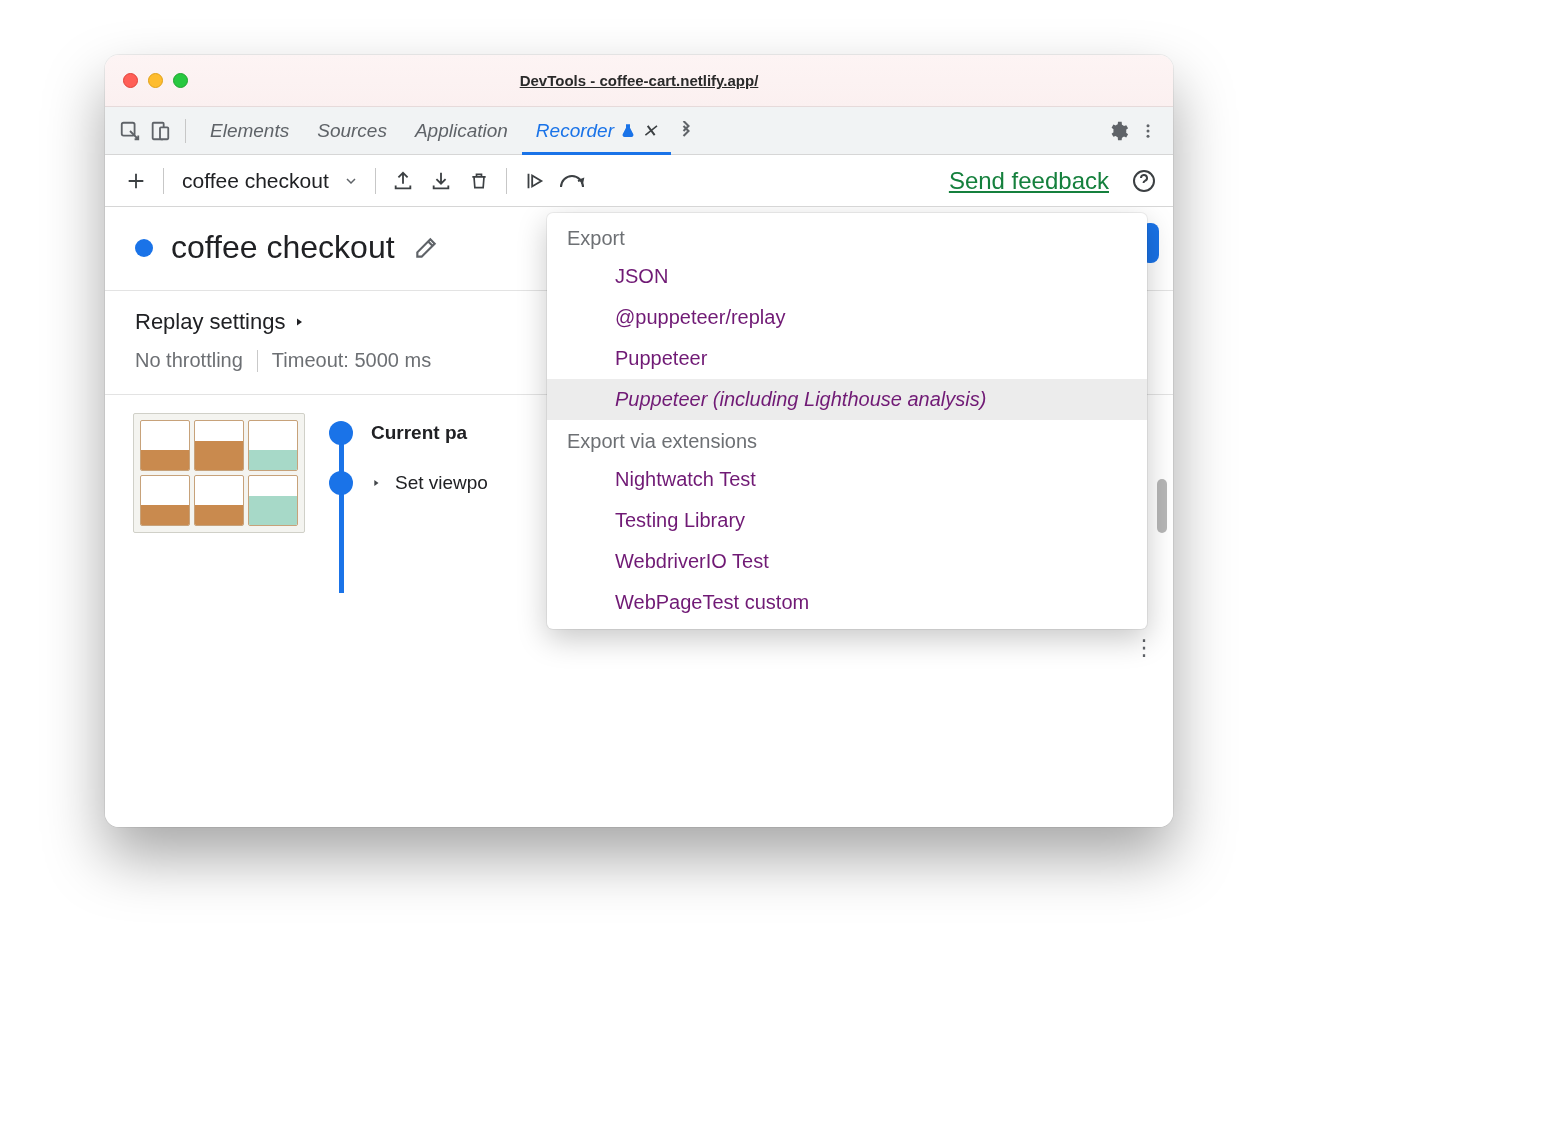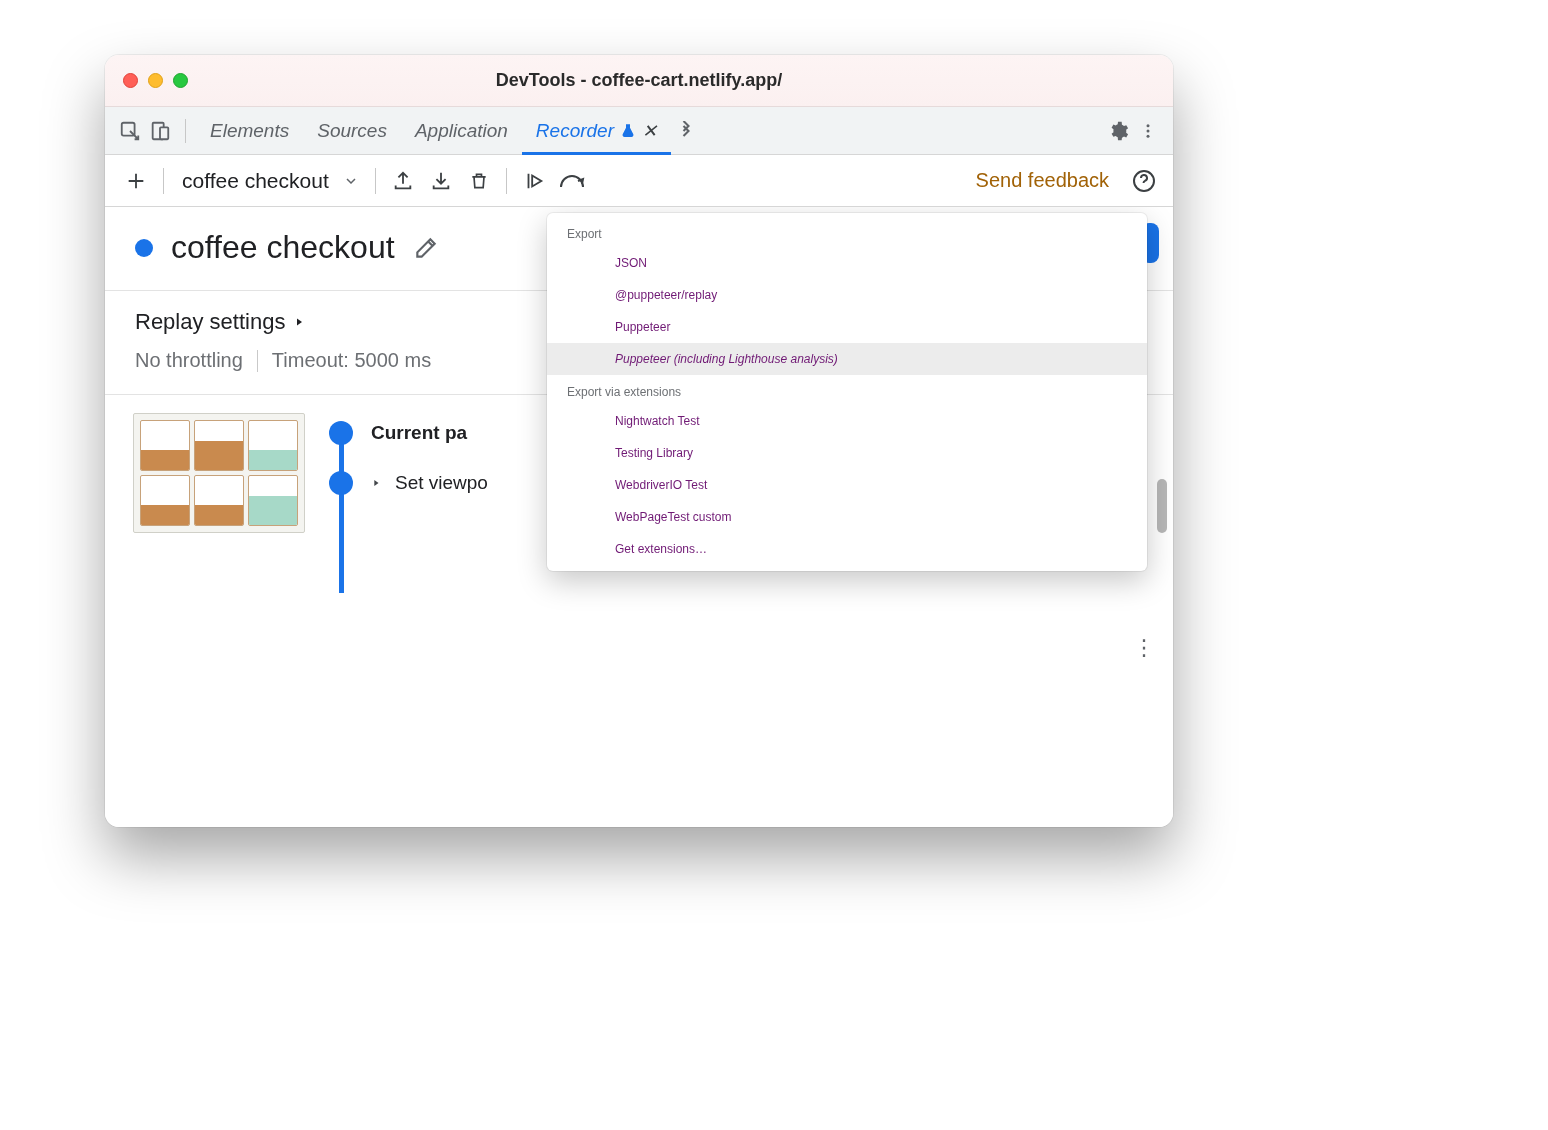--- a/index.html
+++ b/index.html
@@ -17,21 +17,21 @@
     height:52px; display:flex; align-items:center; justify-content:center;
     background:linear-gradient(#fdf4f4,#fbf0f0);
     position:relative;
     border-bottom:1px solid #e6dada;
   }
   .traffic-lights { position:absolute; left:18px; top:18px; display:flex; gap:10px; }
   .tl { width:15px; height:15px; border-radius:50%; }
   .tl.red{background:#ff5f57;border:1px solid #e14239;}
   .tl.yellow{background:#febc2e;border:1px solid #e1a116;}
   .tl.green{background:#28c840;border:1px solid #1fa52f;}
-  .title-text { font-size:18px; font-weight:700; color:#2a2a2a; }
+  .title-text { font-size:15px; font-weight:700; color:#2a2a2a;text-decoration:underline; }
 
   
   .tabbar {
     height:48px; display:flex; align-items:center; padding:0 10px;
     color:#5f6368; font-size:19px; border-bottom:1px solid #d6d6d6;
     background:#f1f3f4;
     font-style:italic;
   }
   .tabbar .icon-btn { width:30px; height:30px; display:flex;align-items:center;justify-content:center; color:#5f6368; }
   .tabbar .vsep { width:1px; height:24px; background:#c7c7c7; margin:0 10px; }
@@ -43,21 +43,21 @@
   
   .subbar {
     height:52px; display:flex; align-items:center; padding:0 12px 0 14px;
     border-bottom:1px solid #d6d6d6; gap:4px;
   }
   .subbar .icon { width:34px; height:34px; display:flex;align-items:center;justify-content:center; color:#333; }
   .subbar .vsep { width:1px; height:26px; background:#c7c7c7; margin:0 6px; }
   .recording-select { display:flex; align-items:center; gap:14px; font-size:21px; color:#202124; padding:0 6px 0 8px; }
   .chevron { font-size:14px; color:#5f6368; }
   .subbar .spacer { flex:1; }
-  .send-feedback { font-size:20px; color:#a16207; margin-right:14px;}
+  .send-feedback { font-size:24px; color:#15803d; text-decoration:underline; margin-right:14px;}
 
   
   .content { flex:1; position:relative; overflow:hidden; background:#fff; }
 
   .title-row {
     display:flex; align-items:center; gap:18px; padding:22px 0 24px 30px;
     border-bottom:1px solid #e3e3e3;
   }
   .blue-dot{ width:18px;height:18px;border-radius:50%;background:#1a73e8; flex-shrink:0;}
   .rec-title{ font-size:32px; font-weight:500; color:#202124; }
@@ -102,21 +102,21 @@
   .threedots-edge{
     position:absolute; right:18px; top:428px; color:#5f6368; font-size:22px;
   }
 
   
   .menu{
     position:absolute; left:442px; top:6px; width:600px;
     background:#fff; border-radius:6px;
     box-shadow: 0 10px 30px rgba(0,0,0,0.22), 0 0 0 1px rgba(0,0,0,0.06);
     padding:4px 0 6px 0;
-    font-size:12px;
+    font-size:20px;
   }
   .menu-header{ color:#6d7074; padding:10px 20px 6px 20px; }
   .menu-item{ padding:9px 20px 9px 68px; color:#701a75; cursor:default;}
   .menu-item.hover{ background:#ececec;font-style:italic; }
 
   svg { display:block; }
 </style>
 </head>
 <body>
 
@@ -301,19 +301,18 @@
         <div class="menu-header">Export</div>
         <div class="menu-item">JSON</div>
         <div class="menu-item">@puppeteer/replay</div>
         <div class="menu-item">Puppeteer</div>
         <div class="menu-item hover">Puppeteer (including Lighthouse analysis)</div>
         <div class="menu-header">Export via extensions</div>
         <div class="menu-item">Nightwatch Test</div>
         <div class="menu-item">Testing Library</div>
         <div class="menu-item">WebdriverIO Test</div>
         <div class="menu-item">WebPageTest custom</div>
-        <div class="menu-item">Get extensions…</div>
       </div>
 
     </div>
 
   </div>
 </div>
 
 </body></html>

